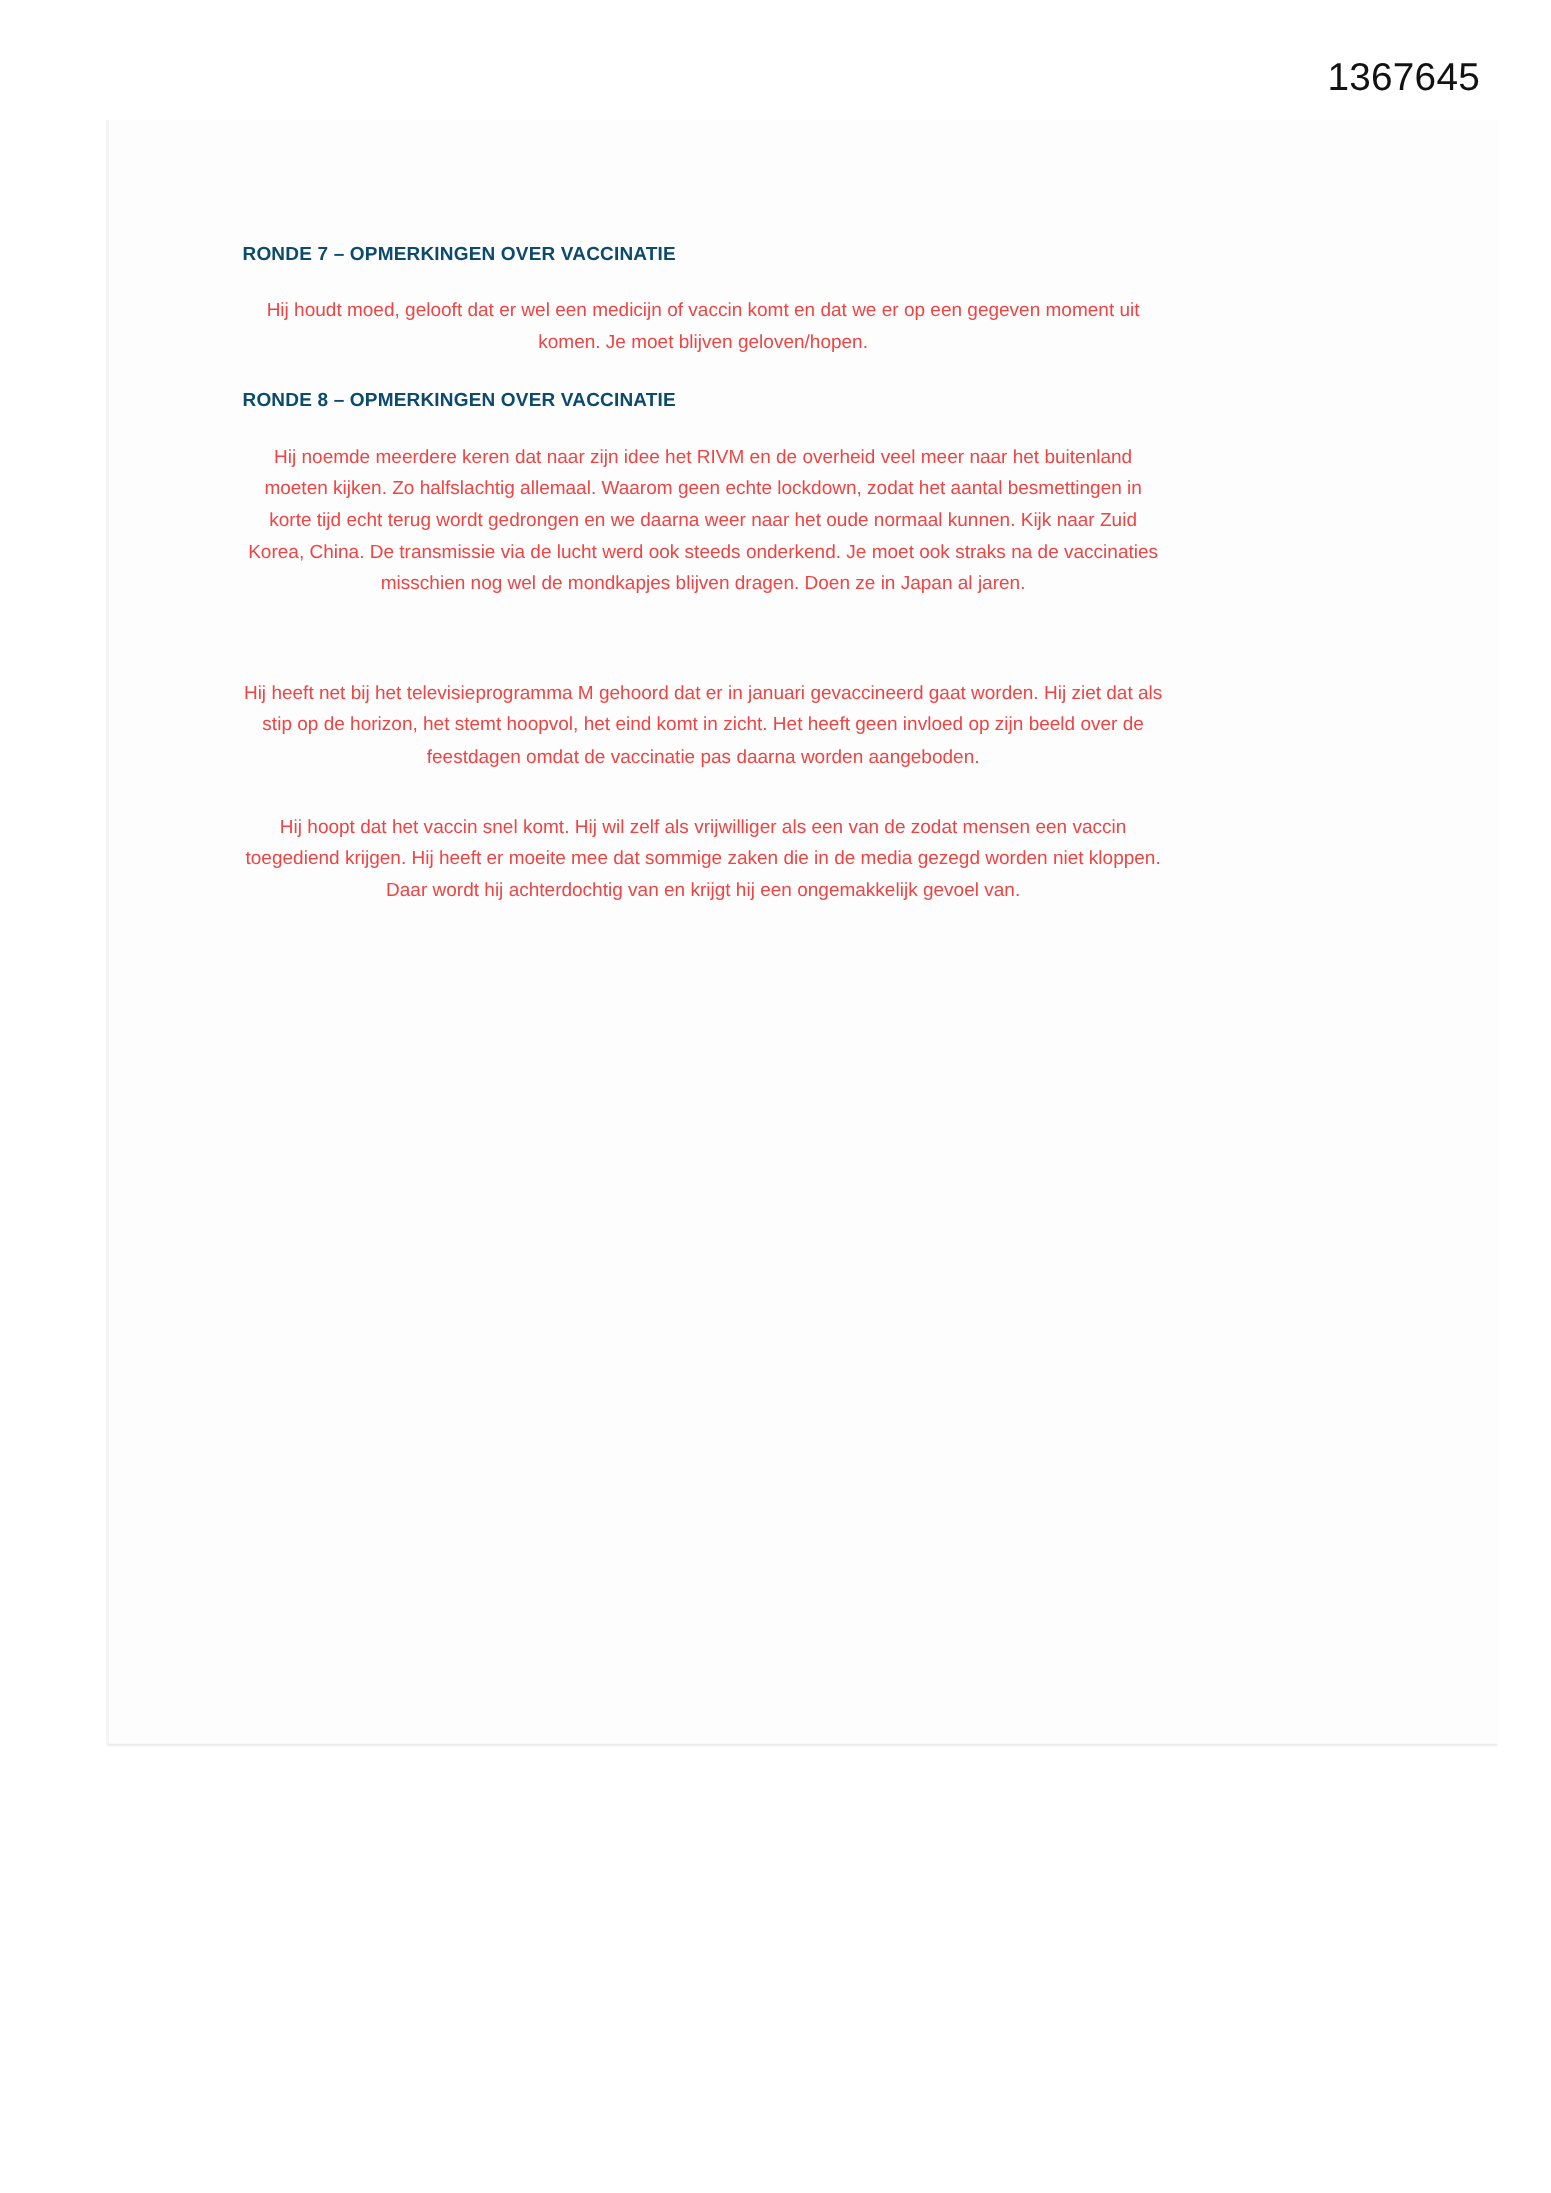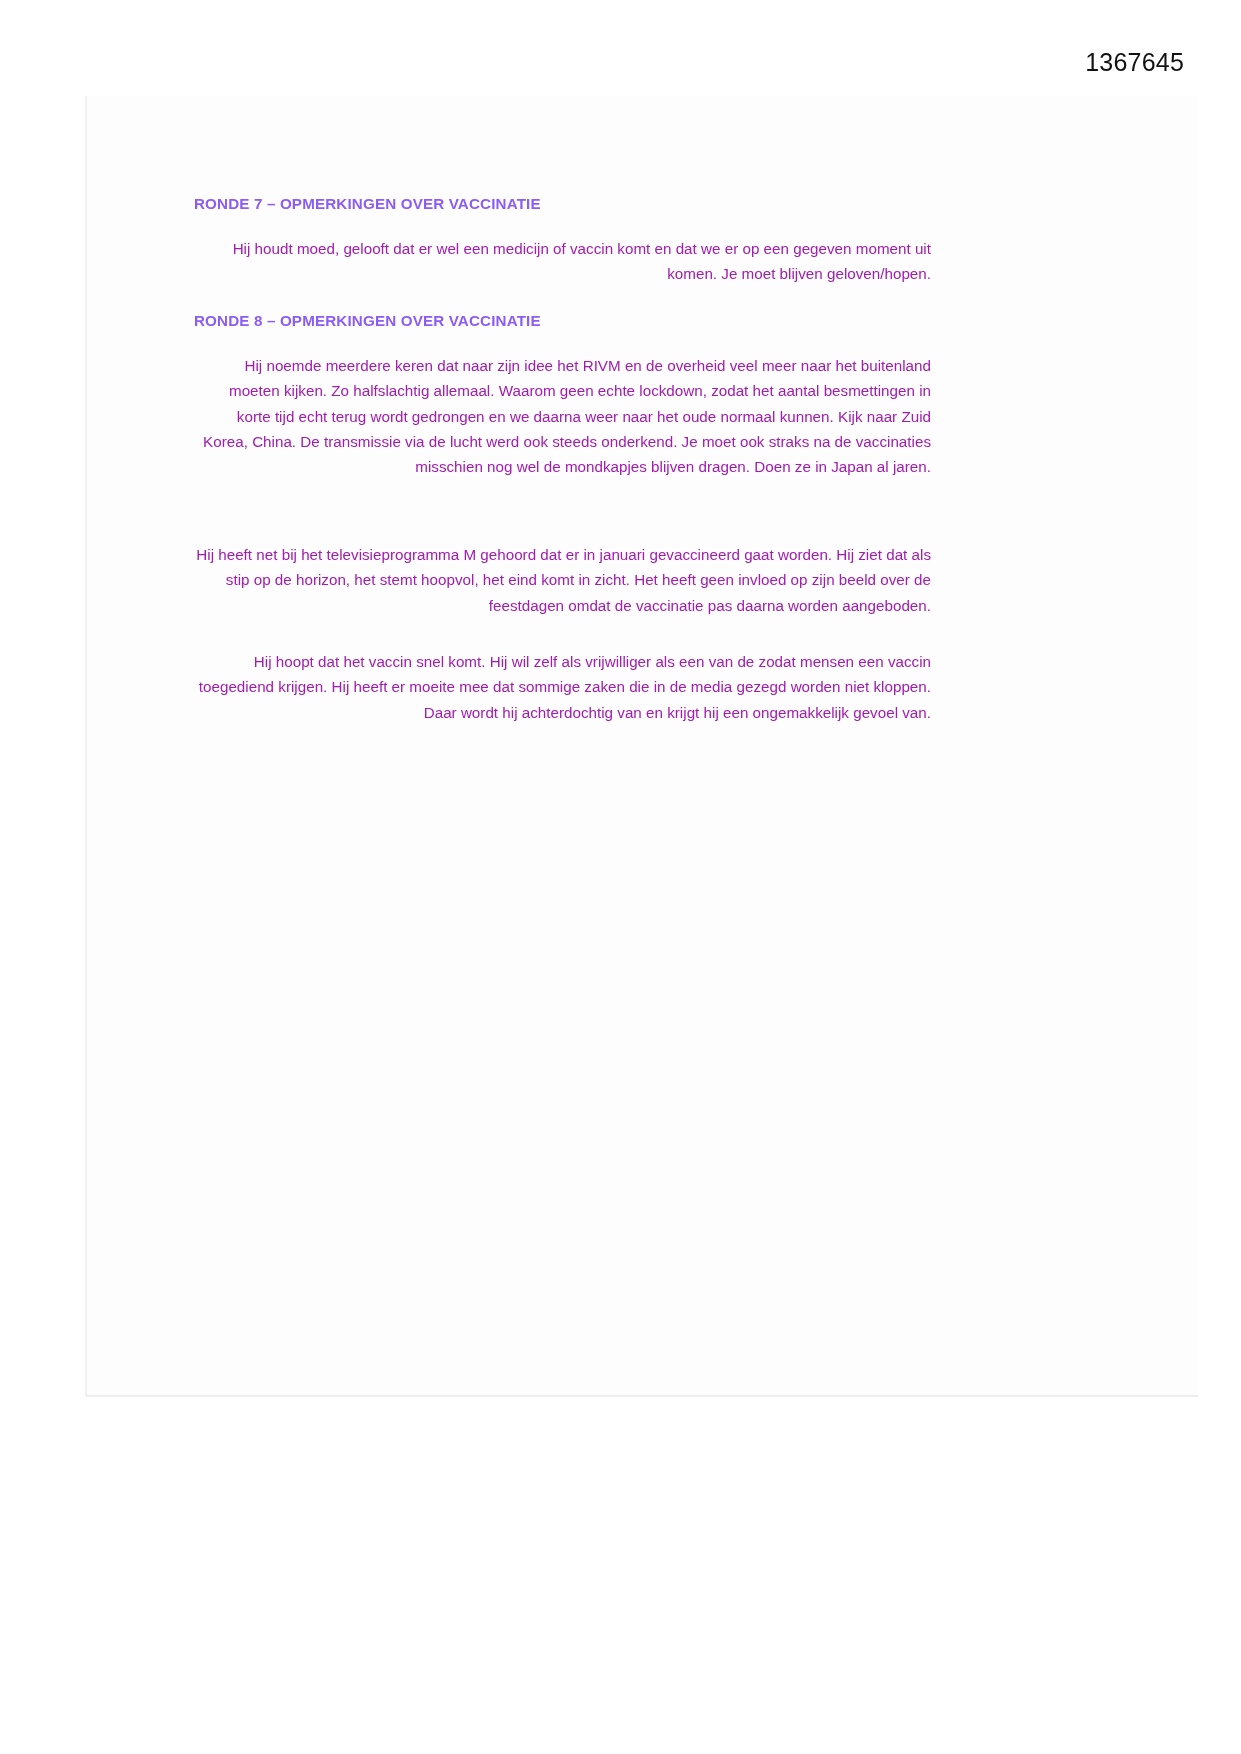--- a/index.html
+++ b/index.html
@@ -39,50 +39,50 @@
     top: 1395px;
     width: 1112px;
     height: 1px;
     background: #ededed;
   }
 
   .page-id {
     position: absolute;
     top: 47px;
     right: 57px;
-    font-size: 25px;
+    font-size: 31px;
     line-height: 30px;
     color: #121212;
     letter-spacing: 0.2px;
     white-space: nowrap;
     text-align: right;
   }
 
   .content {
     position: absolute;
     left: 194px;
     top: 193px;
     width: 737px;
   }
 
   .heading {
     font-size: 15.2px;
     line-height: 22px;
     font-weight: bold;
-    color: #8b5cf6;
+    color: #0c4a6e;
     letter-spacing: 0.15px;
     margin: 0;
   }
 
   .para {
     font-size: 15.2px;
     line-height: 25.4px;
-    color: #a21caf;
+    color: #ef4444;
     margin: 0;
-    text-align: right;
+    text-align: center;
     letter-spacing: 0.01px;
   }
 
   .gap-h-after   { height: 21px; }   
   .gap-p-to-h    { height: 23px; }   
   .gap-p-to-p    { height: 31px; }   
 </style>
 </head>
 <body>
 

